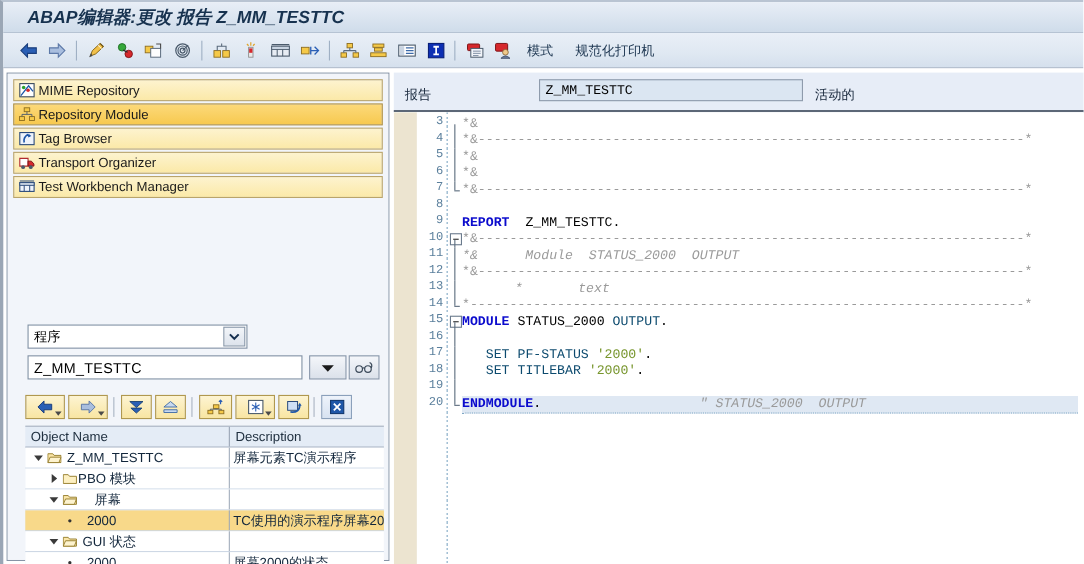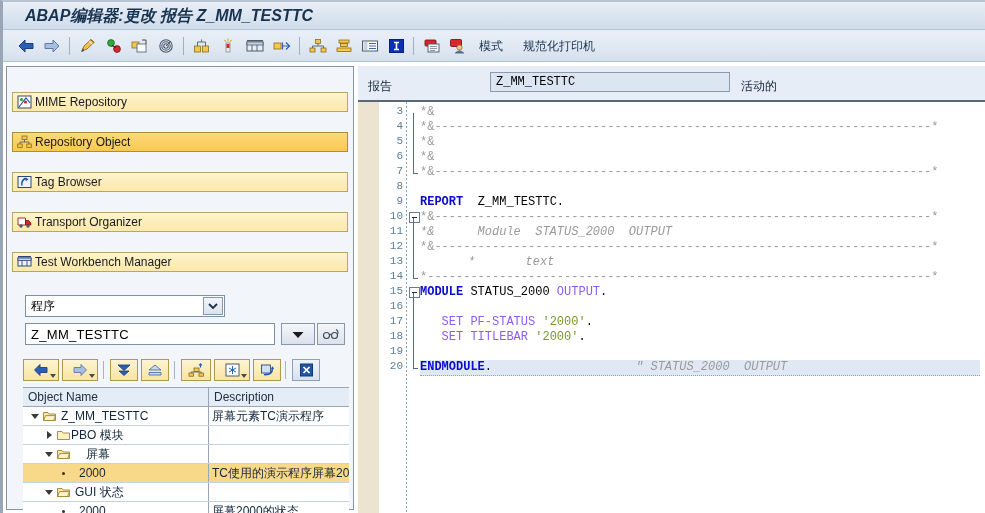--- a/index.html
+++ b/index.html
@@ -38,21 +38,21 @@
   
   .left-pane{position:absolute;left:6px;top:66px;width:348px;height:444px;
     background:#eef2f8;border:1px solid #8794a6;box-sizing:border-box;}
   .left-inner{position:absolute;left:0;top:0;right:0;bottom:0;background:#f2f5fa;}
 
   
   .navlist{position:absolute;left:5px;top:5px;width:336px;}
   .navbtn{position:relative;height:20px;margin-bottom:2px;
     background:linear-gradient(to bottom,#fdf3cf 0%,#fbe9a8 100%);
     border:1px solid #b9a46a;box-sizing:border-box;display:flex;align-items:center;
-    padding-left:2px;cursor:default;margin-top:20px;}
+    padding-left:2px;cursor:default;}
   .navbtn.sel{background:linear-gradient(to bottom,#fcd97a 0%,#f7c94f 100%);
     border-color:#ad8d3c;}
   .navbtn .nb-ico{width:18px;height:16px;flex:0 0 18px;display:flex;align-items:center;justify-content:center;}
   .navbtn .nb-txt{font-size:12px;color:#1a1a1a;padding-left:2px;white-space:nowrap;}
 
   
   .sel-wrap{position:absolute;left:18px;top:228px;width:322px;}
   .combo{position:relative;width:200px;height:22px;background:#fff;
     border:1px solid #7f8fa4;box-sizing:border-box;display:flex;align-items:center;}
   .combo .cb-txt{font-size:12px;padding-left:5px;color:#000;}
@@ -123,21 +123,21 @@
   .gut-num{position:absolute;left:21px;top:0;width:27px;height:411px;background:#fff;}
   .gut-dots{position:absolute;left:48px;top:0;width:1px;height:411px;
     background:repeating-linear-gradient(to bottom,#7fa7c4 0 2px,transparent 2px 4px);}
   .code-area{position:absolute;left:49px;top:0;right:0;height:411px;}
 
   .ln{position:absolute;right:3px;width:24px;text-align:right;
     font-family:"Liberation Mono","DejaVu Sans Mono",monospace;font-size:11px;color:#5a7f9c;}
   .cl{position:absolute;left:0;height:15px;white-space:pre;
     font-family:"Liberation Mono","DejaVu Sans Mono",monospace;font-size:12px;}
   .cl .kw{color:#0b0bcd;font-weight:bold;}
-  .cl .kw2{color:#8b5cf6;}
+  .cl .kw2{color:#0c4a6e;}
   .cl .id{color:#000;}
   .cl .cm{color:#9a9a9a;font-style:italic;}
   .cl .cmrule{color:#9a9a9a;}
   .cl .str{color:#78962e;}
   .cl .pun{color:#000;}
   .cl.hlline{background:#dfe8f3;width:560px;border-bottom:1px dotted #7fa7c4;}
   .fold{position:absolute;width:9px;height:9px;border:1px solid #6b7b8d;background:#fff;
     display:flex;align-items:center;justify-content:center;}
   .fold i{display:block;width:5px;height:1px;background:#2c2c2c;}
   .vbar{position:absolute;width:1px;background:#5b6b7d;}
@@ -300,21 +300,21 @@
 
         <div class="navbtn sel">
           <span class="nb-ico">
             <svg class="ico" width="15" height="14" viewBox="0 0 15 14">
               <rect x="5" y="1" width="5" height="3.5" fill="#f5c948" stroke="#8a6a1e" stroke-width=".8"></rect>
               <rect x="0.7" y="9" width="4.5" height="3.5" fill="#f5c948" stroke="#8a6a1e" stroke-width=".8"></rect>
               <rect x="9.8" y="9" width="4.5" height="3.5" fill="#f5c948" stroke="#8a6a1e" stroke-width=".8"></rect>
               <path d="M7.5 4.5 L7.5 7 M3 7 L12 7 M3 7 L3 9 M12 7 L12 9" fill="none" stroke="#55636f" stroke-width=".9"></path>
             </svg>
           </span>
-          <span class="nb-txt">Repository Object</span>
+          <span class="nb-txt">Repository Module</span>
         </div>
 
 
         <div class="navbtn">
           <span class="nb-ico">
             <svg class="ico" width="15" height="14" viewBox="0 0 15 14">
               <rect x="1" y="1.5" width="13" height="11" fill="#eef3fb" stroke="#2a4a7a" stroke-width="1"></rect>
               <path d="M5 10.5 Q4 6 8 3.5 L10 5" fill="none" stroke="#1f57a8" stroke-width="1.5"></path>
               <path d="M9 2.5 L11.5 4.6 L8.6 6 Z" fill="#1f57a8"></path>
             </svg>

